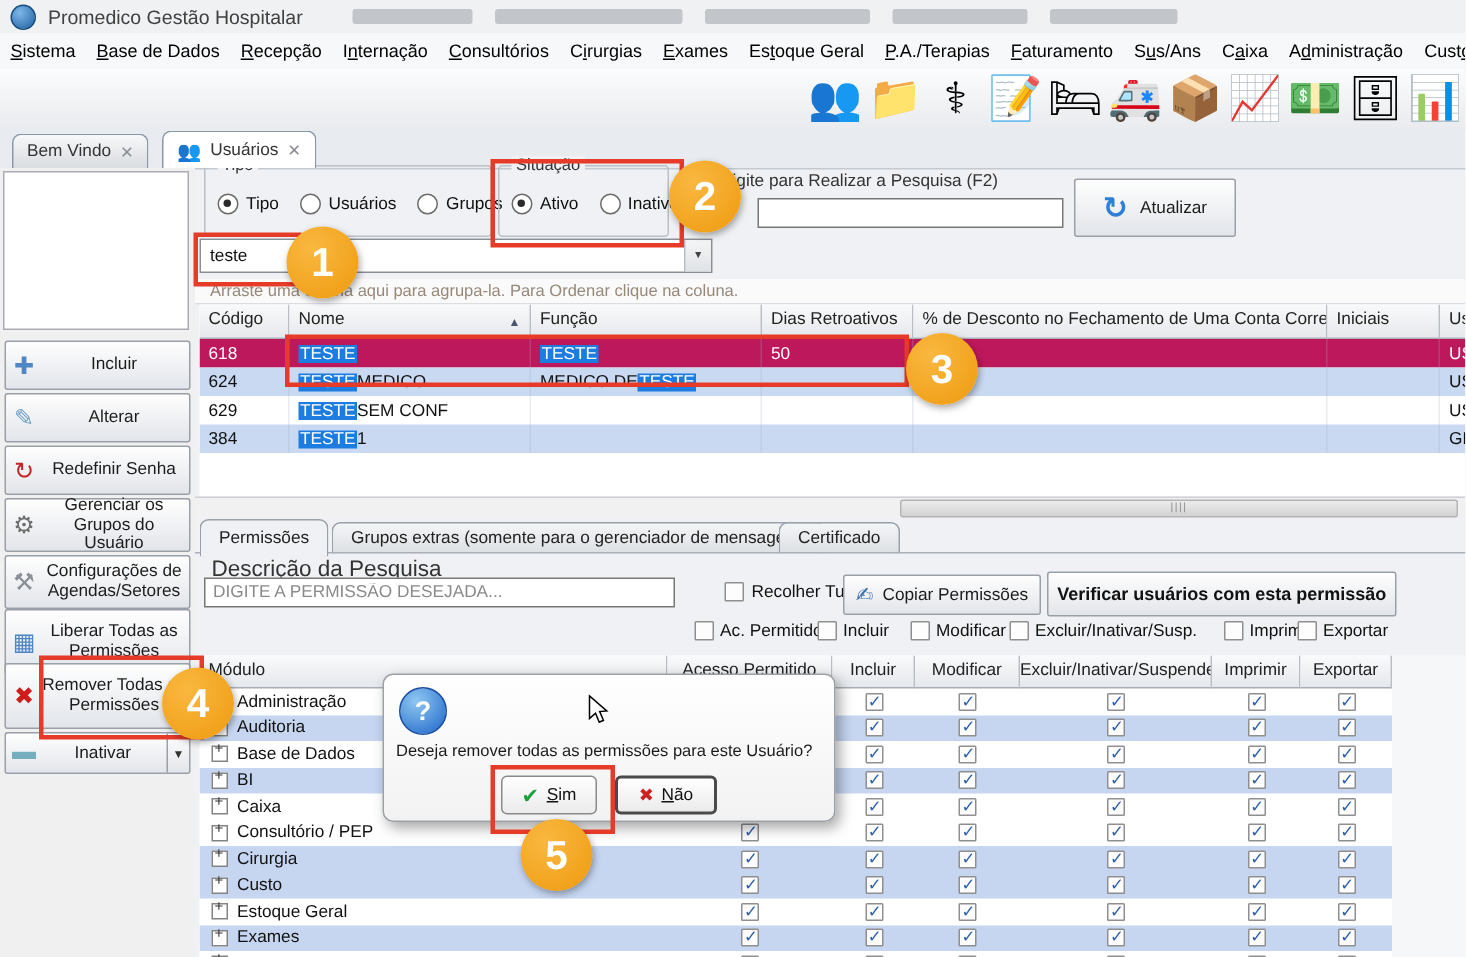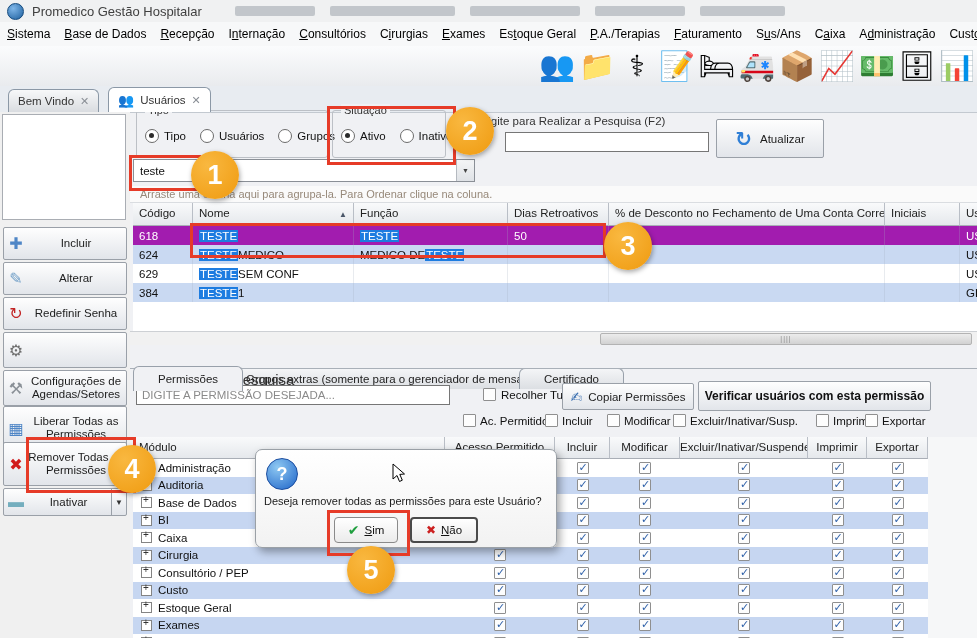--- a/index.html
+++ b/index.html
@@ -45,27 +45,27 @@
   .cvalue{flex:1;font-size:11.5px;padding-left:6px;color:#111;}
   .carrow{width:17px;align-self:stretch;border-left:1px solid #b5bac0;background:linear-gradient(#f4f5f6,#dfe2e6);display:flex;align-items:center;justify-content:center;font-size:7px;color:#444;}
   .grouphint{left:130px;top:186px;width:847px;height:17px;background:#fafafa;border-bottom:1px solid #dadde1;font-size:11px;color:#97897a;line-height:17px;padding-left:10px;box-sizing:border-box;}
   
   .ugrid{left:133px;top:203px;width:844px;height:128px;background:#fff;overflow:hidden;}
   .ghead{display:flex;height:23px;}
   .gh{box-sizing:border-box;border-right:1px solid #b9bec6;border-bottom:1px solid #a9aeb6;background:linear-gradient(#f9fafb,#e5e8ec);font-size:11.5px;color:#222;padding:4px 0 0 6px;white-space:nowrap;overflow:hidden;position:relative;flex:0 0 auto;}
   .sortarrow{position:absolute;right:6px;top:7px;font-size:8px;color:#4a5668;}
   .grow{display:flex;height:19px;font-size:11.5px;color:#111;}
   .grow.alt{background:#c9d9f2;}
-  .grow.selected{background:#a21caf;color:#fff;}
+  .grow.selected{background:#be185d;color:#fff;}
   .gc{box-sizing:border-box;padding-left:6px;white-space:nowrap;overflow:hidden;display:flex;align-items:center;border-right:1px solid rgba(165,175,190,.25);flex:0 0 auto;}
   .hl{background:#1d7ce0;color:#fff;padding:0 1px;}
   .hscroll{left:130px;top:331px;width:847px;height:13px;background:#f1f1f1;border-top:1px solid #cdd0d4;}
   .hthumb{position:absolute;left:470px;top:1px;width:370px;height:10px;background:linear-gradient(#ececec,#d2d2d2);border:1px solid #b3b3b3;border-radius:2px;text-align:center;font-size:7px;line-height:9px;color:#8a8a8a;letter-spacing:1px;}
   
-  .ptab{position:absolute;display:flex;align-items:center;padding:0 24px;font-size:11.5px;color:#222;border:1px solid #98a0aa;border-bottom:none;border-radius:6px 6px 0 0;background:linear-gradient(#f4f5f7,#dcdfe3);margin-top:20px;}
+  .ptab{position:absolute;display:flex;align-items:center;padding:0 12px;font-size:11.5px;color:#222;border:1px solid #98a0aa;border-bottom:none;border-radius:6px 6px 0 0;background:linear-gradient(#f4f5f7,#dcdfe3);}
   .ptab.active{background:#f0f1f4;z-index:3;height:24px;}
   .ptabline{left:130px;top:368px;width:847px;height:1px;background:#a9b0b8;z-index:1;}
   .plabel{left:141px;top:371px;font-size:15px;color:#333;}
   .pinput{left:136px;top:385px;width:302px;height:18px;border:1px solid #767676;background:#fff;font-size:11.5px;padding:0 5px;}
   .pinput::placeholder{color:#8a8a8a;opacity:1;}
   .cb{width:13px;height:13px;border:1px solid #8f8f8f;background:#fdfdfd;border-radius:1px;position:relative;display:inline-block;flex:0 0 auto;box-sizing:border-box;}
   .cb.checked::after{content:"✓";position:absolute;left:1px;top:-2px;font-size:11px;font-weight:bold;color:#2d5fa8;}
   .recolher{left:483px;top:388px;display:flex;align-items:center;gap:5px;font-size:11.5px;color:#111;}
   .copybtn{left:562px;top:383px;width:130px;height:25px;gap:6px;font-size:11.5px;color:#1c1c1c;}
   .copyico{font-size:14px;color:#3a6fb0;}
@@ -162,20 +162,21 @@
       <div class="sbtn" style="top: 150px; height: 31px;">
         <span class="sico" style="color: rgb(111, 158, 199);">✎</span>
         <span class="slabel">Alterar</span>
       </div>
       <div class="sbtn" style="top: 185px; height: 31px;">
         <span class="sico" style="color: rgb(194, 37, 37);">↻</span>
         <span class="slabel">Redefinir Senha</span>
       </div>
       <div class="sbtn" style="top: 220px; height: 34px;">
         <span class="sico" style="color: rgb(110, 110, 110);">⚙</span>
+        <span class="slabel">Gerenciar os Grupos do Usuário</span>
       </div>
       <div class="sbtn" style="top: 258px; height: 34px;">
         <span class="sico" style="color: rgb(138, 144, 151);">⚒</span>
         <span class="slabel">Configurações de Agendas/Setores</span>
       </div>
       <div class="sbtn" style="top: 294px; height: 42px;">
         <span class="sico" style="color: rgb(79, 134, 198);">▦</span>
         <span class="slabel">Liberar Todas as Permissões</span>
       </div>
       <div class="sbtn" style="top: 330px; height: 42px;">
@@ -452,48 +453,48 @@
         <div class="pc" style="width: 128px;">
           <span class="cb checked" style="width: 12px; height: 12px;"></span>
         </div>
         <div class="pc" style="width: 59px;">
           <span class="cb checked" style="width: 12px; height: 12px;"></span>
         </div>
         <div class="pc" style="width: 61px;">
           <span class="cb checked" style="width: 12px; height: 12px;"></span>
         </div>
       </div>
+      <div class="prow">
+        <div class="pc modcell" style="width: 312px;">
+          <span class="treebox"></span>
+          <span>Consultório / PEP</span>
+        </div>
+        <div class="pc" style="width: 110px;">
+          <span class="cb checked" style="width: 12px; height: 12px;"></span>
+        </div>
+        <div class="pc" style="width: 55px;">
+          <span class="cb checked" style="width: 12px; height: 12px;"></span>
+        </div>
+        <div class="pc" style="width: 70px;">
+          <span class="cb checked" style="width: 12px; height: 12px;"></span>
+        </div>
+        <div class="pc" style="width: 128px;">
+          <span class="cb checked" style="width: 12px; height: 12px;"></span>
+        </div>
+        <div class="pc" style="width: 59px;">
+          <span class="cb checked" style="width: 12px; height: 12px;"></span>
+        </div>
+        <div class="pc" style="width: 61px;">
+          <span class="cb checked" style="width: 12px; height: 12px;"></span>
+        </div>
+      </div>
       <div class="prow alt">
         <div class="pc modcell" style="width: 312px;">
           <span class="treebox"></span>
           <span>Cirurgia</span>
-        </div>
-        <div class="pc" style="width: 110px;">
-          <span class="cb checked" style="width: 12px; height: 12px;"></span>
-        </div>
-        <div class="pc" style="width: 55px;">
-          <span class="cb checked" style="width: 12px; height: 12px;"></span>
-        </div>
-        <div class="pc" style="width: 70px;">
-          <span class="cb checked" style="width: 12px; height: 12px;"></span>
-        </div>
-        <div class="pc" style="width: 128px;">
-          <span class="cb checked" style="width: 12px; height: 12px;"></span>
-        </div>
-        <div class="pc" style="width: 59px;">
-          <span class="cb checked" style="width: 12px; height: 12px;"></span>
-        </div>
-        <div class="pc" style="width: 61px;">
-          <span class="cb checked" style="width: 12px; height: 12px;"></span>
-        </div>
-      </div>
-      <div class="prow">
-        <div class="pc modcell" style="width: 312px;">
-          <span class="treebox"></span>
-          <span>Consultório / PEP</span>
         </div>
         <div class="pc" style="width: 110px;">
           <span class="cb checked" style="width: 12px; height: 12px;"></span>
         </div>
         <div class="pc" style="width: 55px;">
           <span class="cb checked" style="width: 12px; height: 12px;"></span>
         </div>
         <div class="pc" style="width: 70px;">
           <span class="cb checked" style="width: 12px; height: 12px;"></span>
         </div>

